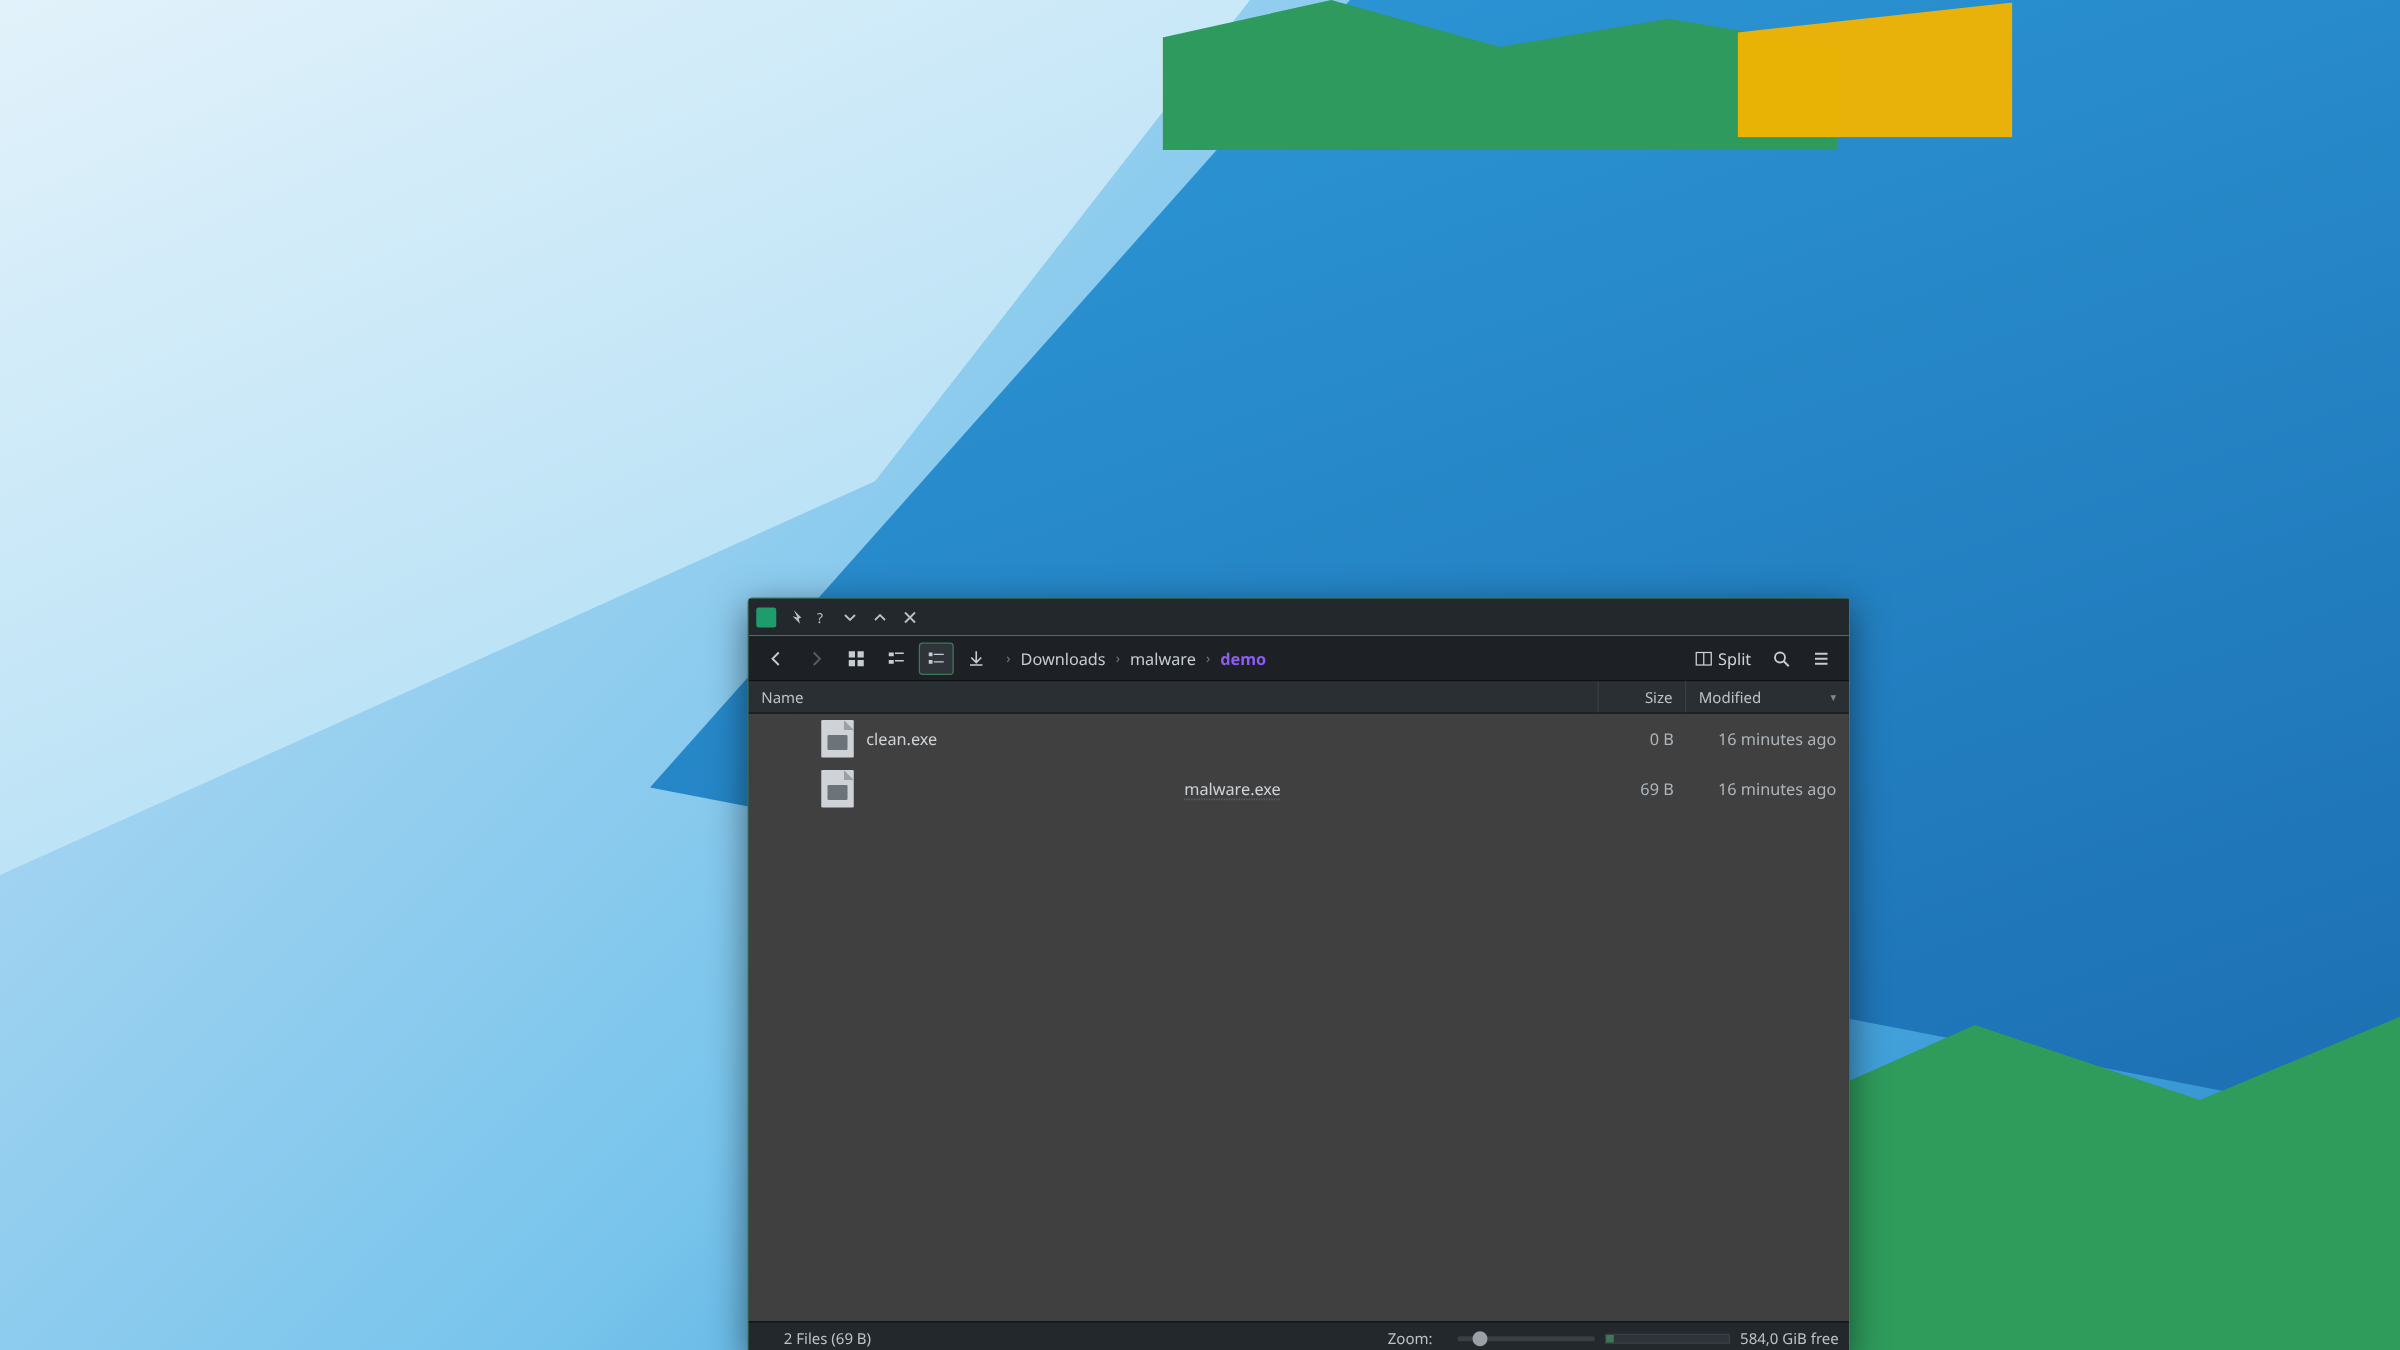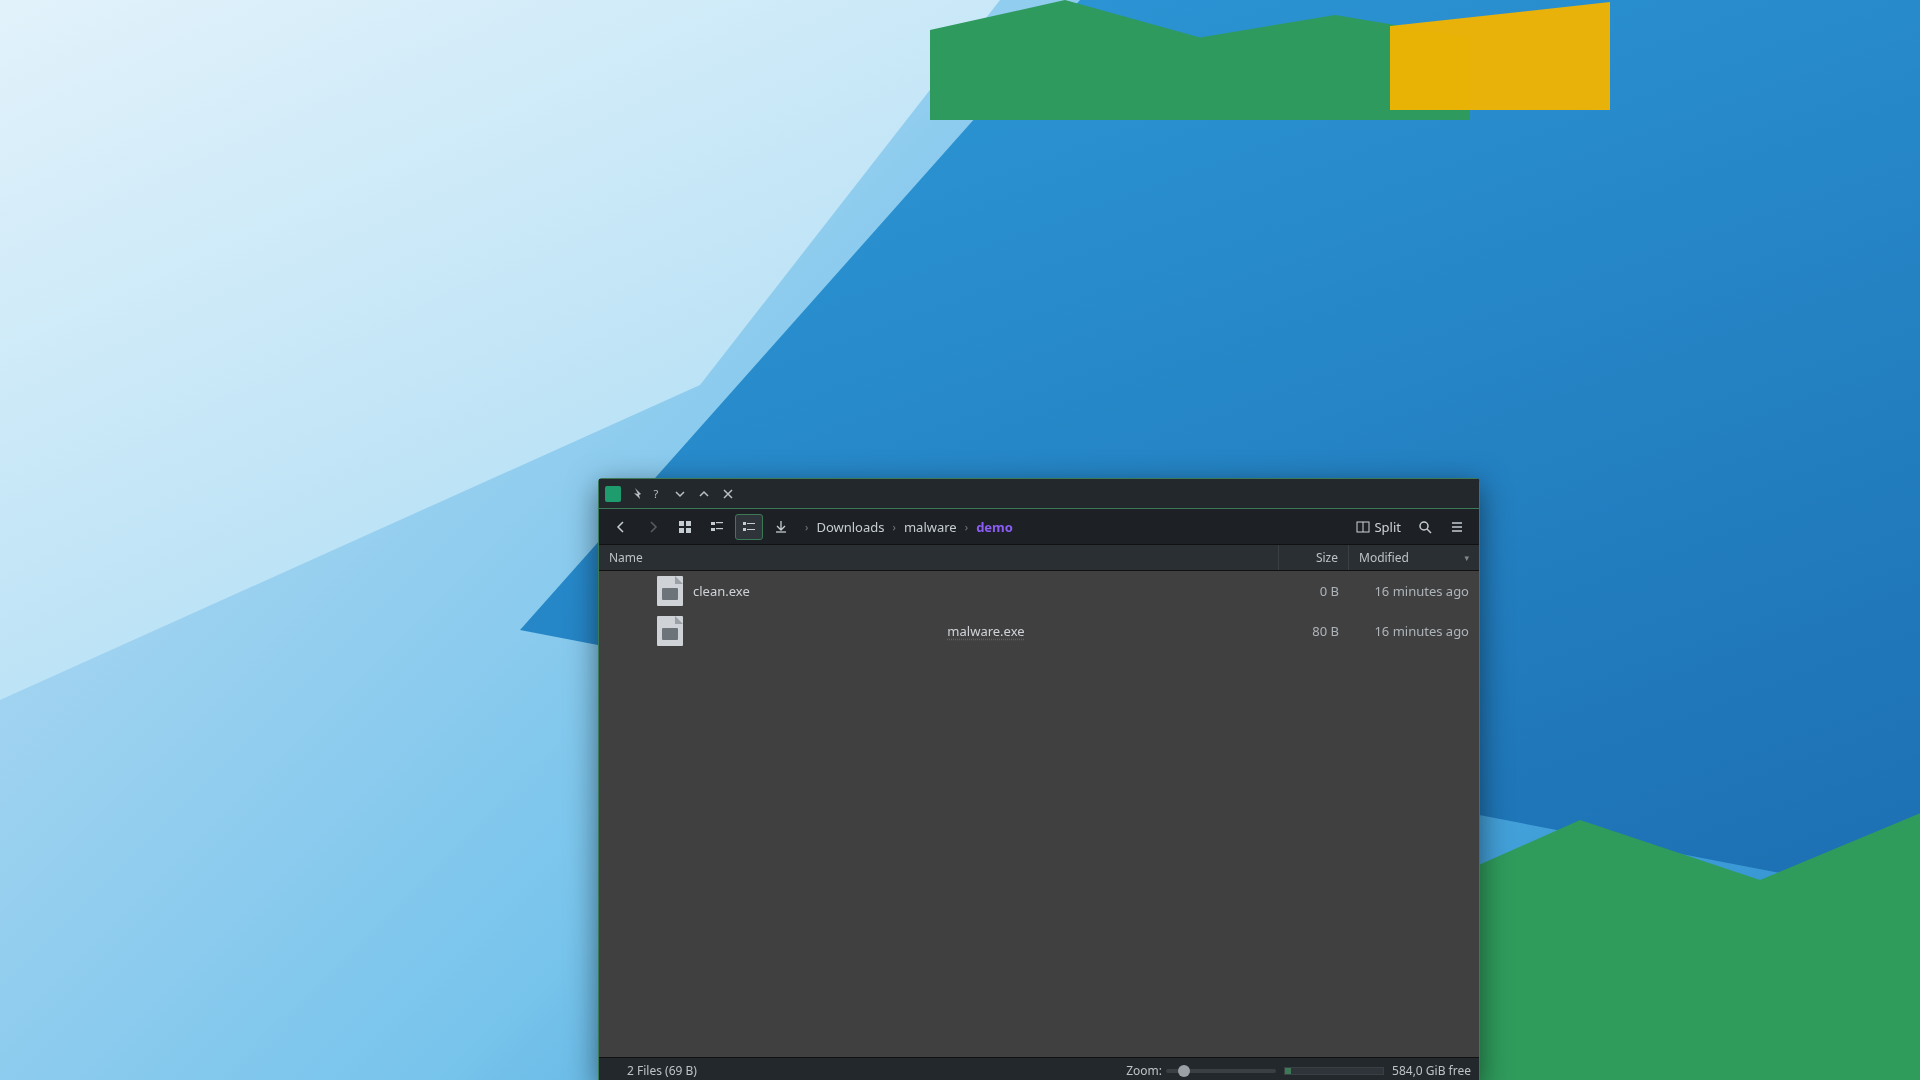--- a/index.html
+++ b/index.html
@@ -92,21 +92,21 @@
 .fname.under { text-decoration: underline dotted #5a6268; text-underline-offset:3px;text-align:center; }
 .fsize { width:70px; text-align:right; padding-right:10px; color:#aeb5ba; }
 .fmod  { width:130px; text-align:right; padding-right:10px; color:#aeb5ba; }
 
 .statusbar {
   height:26px; background:#23282c; border-top:1px solid #111;
   display:flex; align-items:center; padding:0 8px; font-size:12px; color:#bcc3c8;
 }
 .statusbar .files { flex:0 0 auto;margin-left:20px; }
 .statusbar .spacer { flex:1; }
-.statusbar .zoom { display:flex; align-items:center; gap:4px; }
+.statusbar .zoom { display:flex; align-items:center; gap:20px; }
 .slider { width:110px; height:4px; background:#3a3f44; border-radius:2px; position:relative; }
 .slider .thumb { position:absolute; top:-4px; left:12px; width:12px; height:12px;
   background:#9aa0a5; border-radius:50%; }
 .capacity { width:100px; height:8px; background:#2e343a; border:1px solid #3a3f44; margin:0 8px; }
 .capacity .fill { height:100%; width:6%; background:#3c7a57; }
 
 svg { display:block; }
 </style>
 </head>
 <body>
@@ -245,21 +245,21 @@
       <span class="tree-line"></span>
       <span class="ficon"></span>
       <span class="fname">clean.exe</span>
       <span class="fsize">0 B</span>
       <span class="fmod">16 minutes ago</span>
     </div>
     <div class="row">
       <span class="tree-line"></span>
       <span class="ficon"></span>
       <span class="fname under">malware.exe</span>
-      <span class="fsize">80 B</span>
+      <span class="fsize">69 B</span>
       <span class="fmod">16 minutes ago</span>
     </div>
   </div>
 
   <div class="statusbar">
     <span class="files">2 Files (69 B)</span>
     <span class="spacer"></span>
     <div class="zoom">
       <span>Zoom:</span>
       <div class="slider">

